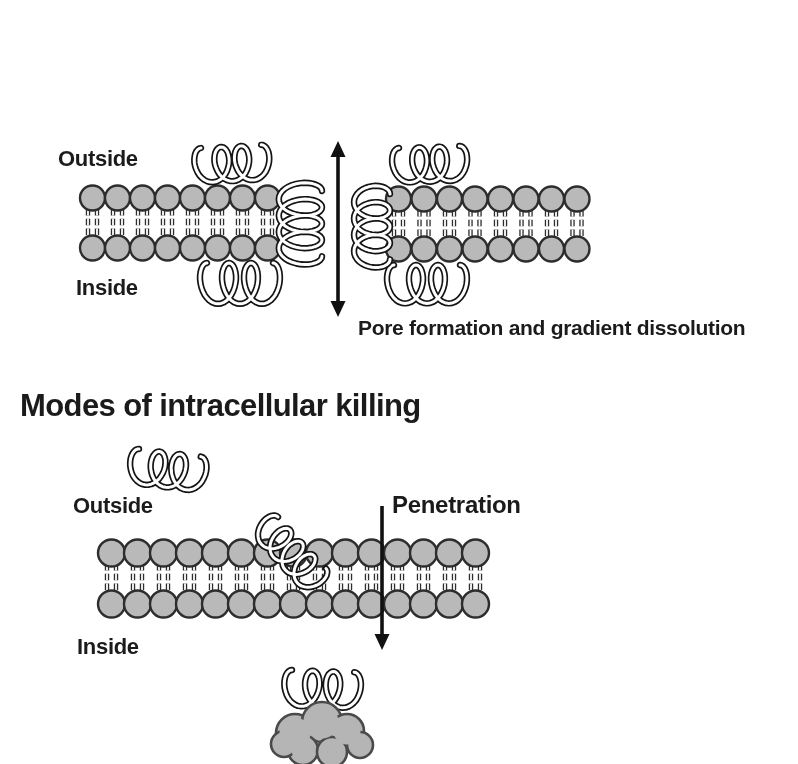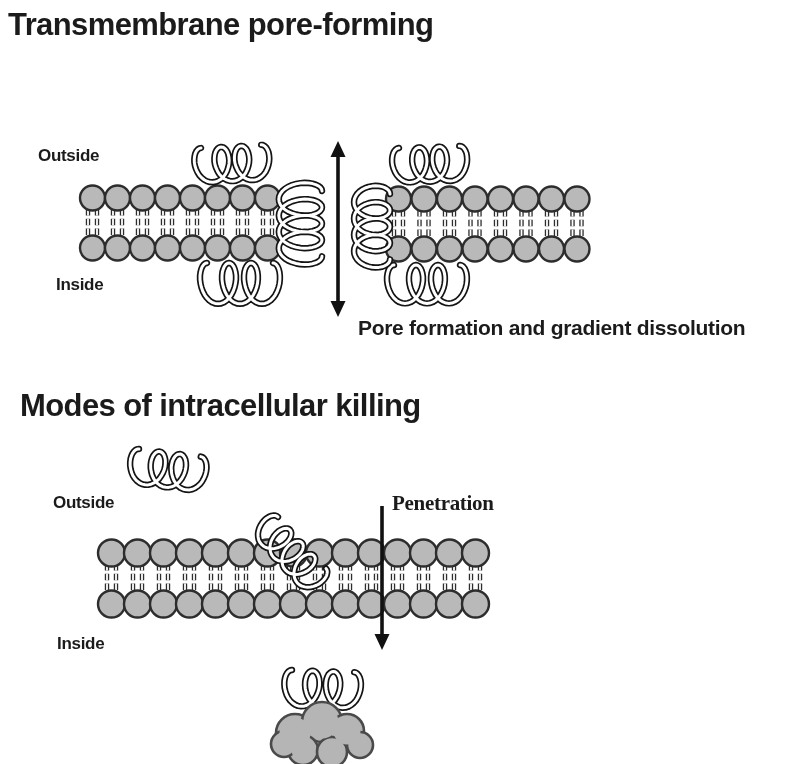--- a/index.html
+++ b/index.html
@@ -4,35 +4,34 @@
 <style>
   html,body{margin:0;padding:0;background:#ffffff;}
   .page{position:relative;width:798px;height:764px;background:#ffffff;overflow:hidden;
         font-family:"Liberation Sans",sans-serif;}
   #canvas{position:absolute;left:0;top:0;}
   .label{position:absolute;font-family:"Liberation Sans",sans-serif;font-weight:700;
          color:#1b1b1b;white-space:nowrap;letter-spacing:-0.3px;line-height:1.1;}
   .title{font-size:31px;letter-spacing:-0.6px;}
   .t1{left:8px;top:8px;}
   .t2{left:20px;top:389px;}
-  .side{font-size:17px;}
+  .side{font-size:22px;margin-left:20px;}
   .outside1{left:38px;top:147px;}
   .inside1{left:56px;top:276px;}
   .outside2{left:53px;top:494px;}
   .inside2{left:57px;top:635px;}
   .cap{font-size:21px;}
   .cap1{left:358px;top:316px;}
-  .pen{left:392px;top:492px;font-size:21px;font-family:Liberation Serif, serif;}
+  .pen{left:392px;top:492px;font-size:24px;}
   .cap2{left:404px;top:707px;font-size:20px;}
 </style>
 </head>
 <body>
 
 <div class="page">
-  <div class="label title t1">Transmembrane pore-forming</div>
   <div class="label side outside1">Outside</div>
   <div class="label side inside1">Inside</div>
   <div class="label cap cap1">Pore formation and gradient dissolution</div>
 
   <div class="label title t2">Modes of intracellular killing</div>
   <div class="label side outside2">Outside</div>
   <div class="label pen">Penetration</div>
   <div class="label side inside2">Inside</div>
 
   <svg id="canvas" width="798" height="764" viewBox="0 0 798 764">

